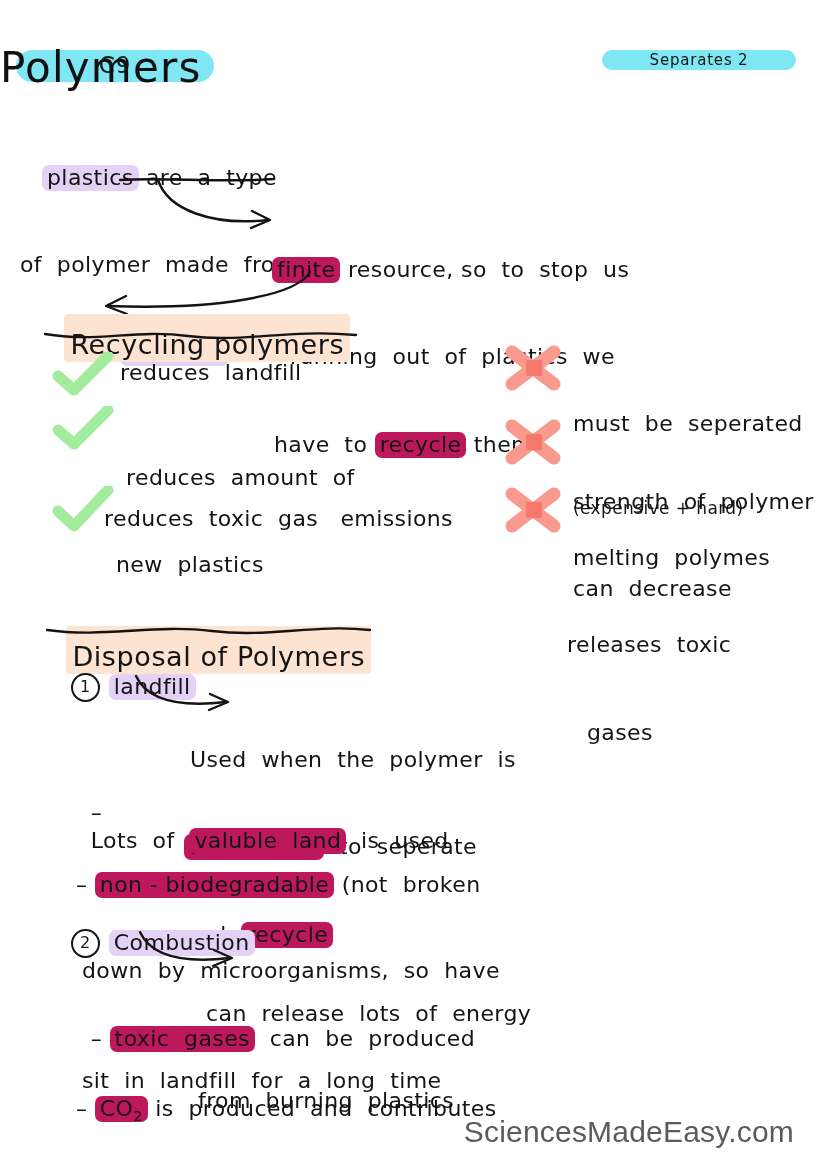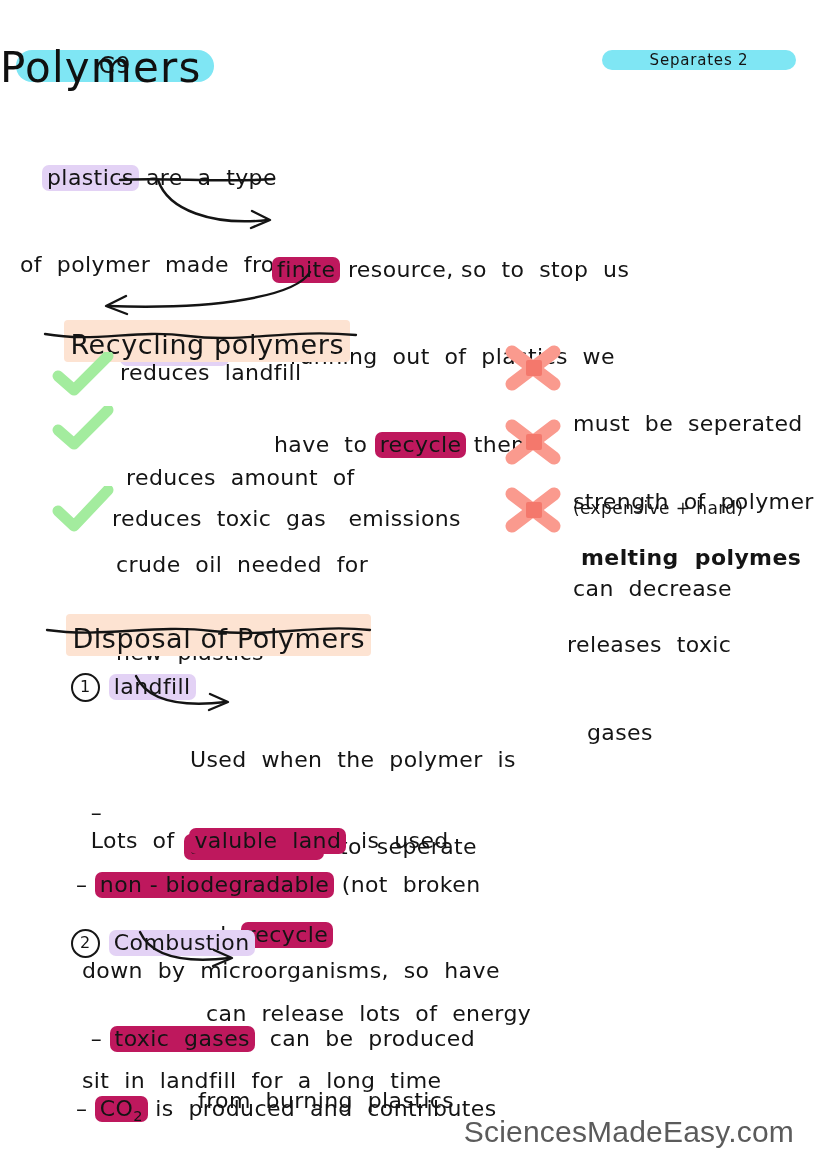--- a/index.html
+++ b/index.html
@@ -75,21 +75,21 @@
 
   
   .section-head {
     position: absolute;
     font-size: 27px;
     letter-spacing: 0.6px;
     color: #141414;
   }
   .section-head .hl {
     border-radius: 4px;
-    padding: 9px 6px 2px 6px;
+    padding: 15px 6px 2px 6px;
   }
 
   
   .underline-svg { position: absolute; pointer-events: none; }
 
   
   .para {
     position: absolute;
     font-size: 22px;
     line-height: 1.33;
@@ -174,28 +174,27 @@
 <svg class="mark" style="left:52px; top:352px;" width="62" height="44">
   <path d="M6,24 L22,38 L56,4" stroke="#a3ec9e" stroke-width="11" fill="none" stroke-linecap="round" stroke-linejoin="round"></path>
 </svg>
 <div class="para hw abs" style="left:120px; top:358px;">reduces  landfill</div>
 
 <svg class="mark" style="left:52px; top:406px;" width="62" height="44">
   <path d="M6,24 L22,38 L56,4" stroke="#a3ec9e" stroke-width="11" fill="none" stroke-linecap="round" stroke-linejoin="round"></path>
 </svg>
 <div class="para hw abs" style="left:126px; top:404px;">
   <div>reduces  amount  of</div>
-  <div style="margin-left:-10px;">crude  oil  needed  for</div>
   <div style="margin-left:-10px;">new  plastics</div>
 </div>
 
 <svg class="mark" style="left:52px; top:486px;" width="62" height="46">
   <path d="M6,25 L22,40 L56,4" stroke="#a3ec9e" stroke-width="11" fill="none" stroke-linecap="round" stroke-linejoin="round"></path>
 </svg>
-<div class="para hw abs" style="left:112px; top:504px;">reduces  toxic  gas   emissions</div>
+<div class="para hw abs" style="left:104px; top:504px;">reduces  toxic  gas   emissions</div>
 
 <svg class="mark" style="left:504px; top:344px;" width="58" height="48">
   <path d="M8,8 L50,40" stroke="#fa9a8e" stroke-width="13" fill="none" stroke-linecap="round"></path>
   <path d="M50,8 L8,40" stroke="#fa9a8e" stroke-width="13" fill="none" stroke-linecap="round"></path>
   <rect x="22" y="16" width="16" height="16" fill="#f4786c" rx="2"></rect>
 </svg>
 <div class="para hw abs" style="left:573px; top:350px;">
   <div>must  be  seperated</div>
   <div class="small" style="font-size:17px; margin-top:1px;">(expensive + hard)</div>
 </div>
@@ -209,26 +208,26 @@
   <div>strength  of  polymer</div>
   <div>can  decrease</div>
 </div>
 
 <svg class="mark" style="left:504px; top:486px;" width="58" height="48">
   <path d="M8,8 L50,40" stroke="#fa9a8e" stroke-width="13" fill="none" stroke-linecap="round"></path>
   <path d="M50,8 L8,40" stroke="#fa9a8e" stroke-width="13" fill="none" stroke-linecap="round"></path>
   <rect x="22" y="16" width="16" height="16" fill="#f4786c" rx="2"></rect>
 </svg>
 <div class="para hw abs" style="left:573px; top:484px;">
-  <div style="margin-left:8px;font-weight:bold;">melting  polymes</div>
+  <div style="">melting  polymes</div>
   <div style="margin-left:-6px;">releases  toxic</div>
   <div style="margin-left:14px;">gases</div>
 </div>
 
-<div class="section-head hw" style="left:48px; top:594px;text-align:center;">
+<div class="section-head hw" style="left:48px; top:612px;text-align:center;">
   <span class="hl hl-peach">Disposal of Polymers</span>
 </div>
 <svg class="underline-svg" style="left:44px; top:622px;" width="330" height="16">
   <path d="M3,8 C60,16 110,2 168,9 C226,16 268,2 326,8" stroke="#141414" stroke-width="2.3" fill="none" stroke-linecap="round"></path>
 </svg>
 
 <div class="listrow hw" style="left:56px; top:644px;">
   <span class="numcircle">1</span><span class="hl hl-purple">landfill</span>
 </div>
 

